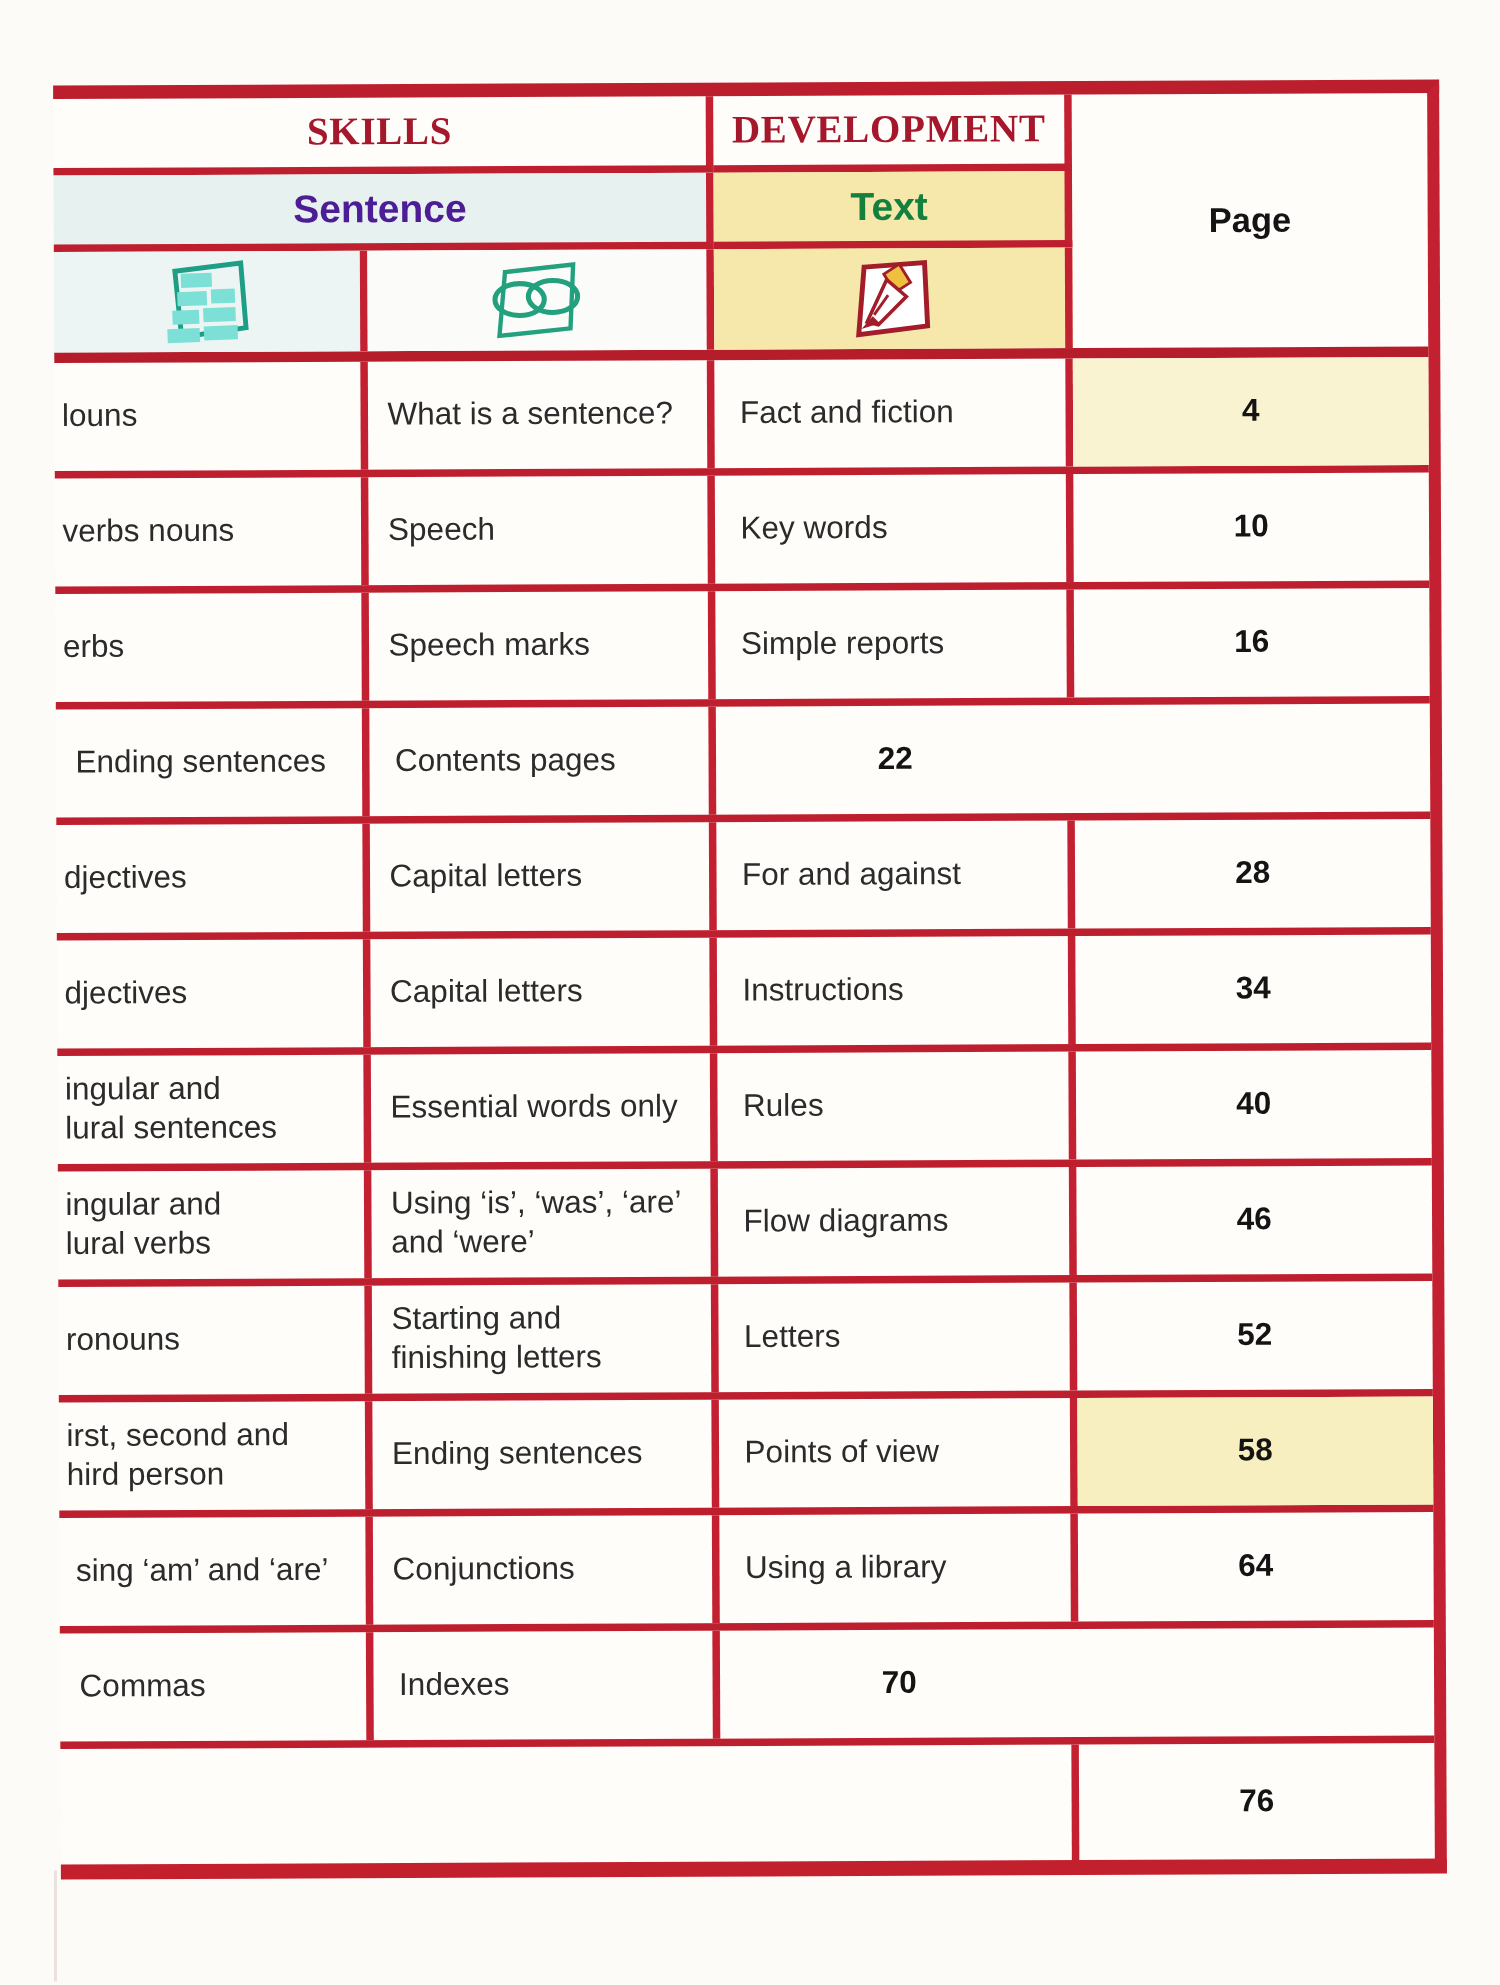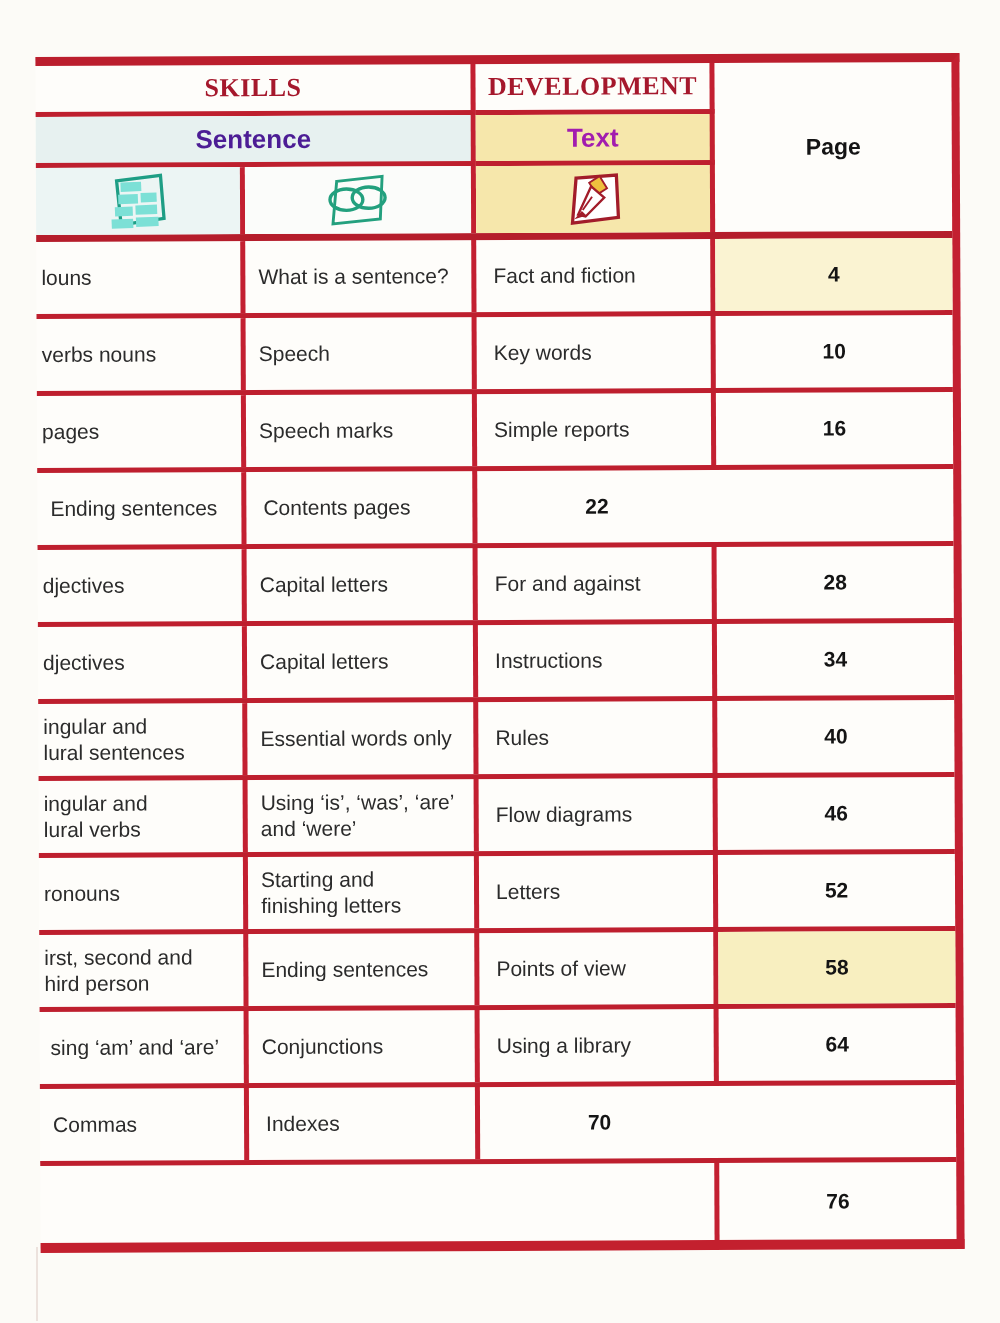--- a/index.html
+++ b/index.html
@@ -34,21 +34,21 @@
   .skills-cell   { grid-column: 1 / 3; grid-row: 1; justify-content: center; }
   .devel-cell    { grid-column: 3 / 4; grid-row: 1; justify-content: center; }
   .sentence-cell { grid-column: 1 / 3; grid-row: 2; justify-content: center; background: #e7f1f0; }
   .text-cell     { grid-column: 3 / 4; grid-row: 2; justify-content: center; background: #f6e7ab; }
   .icon1-cell    { grid-column: 1 / 2; grid-row: 3; justify-content: center; background: #ecf5f4; }
   .icon2-cell    { grid-column: 2 / 3; grid-row: 3; justify-content: center; background: #fbfcfa; }
   .icon3-cell    { grid-column: 3 / 4; grid-row: 3; justify-content: center; background: #f6e7ab; }
   .pagehdr-cell  { grid-column: 4 / 5; grid-row: 1 / 4; justify-content: center; }
   .skills-title { font-size: 26px; font-weight: bold; color: #a5182c; letter-spacing: 0.5px; font-family: Liberation Serif, serif; }
   .sentence-title { font-size: 26px; font-weight: bold; color: #4c1d95; }
-  .text-title { font-size: 26px; font-weight: bold; color: #a21caf; }
+  .text-title { font-size: 26px; font-weight: bold; color: #15803d; }
   .page-title { font-size: 23px; font-weight: bold; color: #141414; }
   .row {
     display: grid;
     grid-template-columns: 209px 231px 239px 237px;
     height: 77px;
     border-bottom: 5px solid #be1f2e;
   }
   .row:last-of-type, .footer-row { border-bottom: none; }
   .footer-row {
     display: grid;
@@ -134,21 +134,21 @@
     <div class="cell rb c3">Fact and fiction</div>
     <div class="cell pg cream1">4</div>
   </div>
   <div class="row">
     <div class="cell rb c1">verbs nouns</div>
     <div class="cell rb c2">Speech</div>
     <div class="cell rb c3">Key words</div>
     <div class="cell pg">10</div>
   </div>
   <div class="row">
-    <div class="cell rb c1">pages</div>
+    <div class="cell rb c1">erbs</div>
     <div class="cell rb c2">Speech marks</div>
     <div class="cell rb c3">Simple reports</div>
     <div class="cell pg">16</div>
   </div>
   <div class="row">
     <div class="cell rb c2">Ending sentences</div>
     <div class="cell rb c3">Contents pages</div>
     <div class="cell pg">22</div>
   </div>
   <div class="row">

